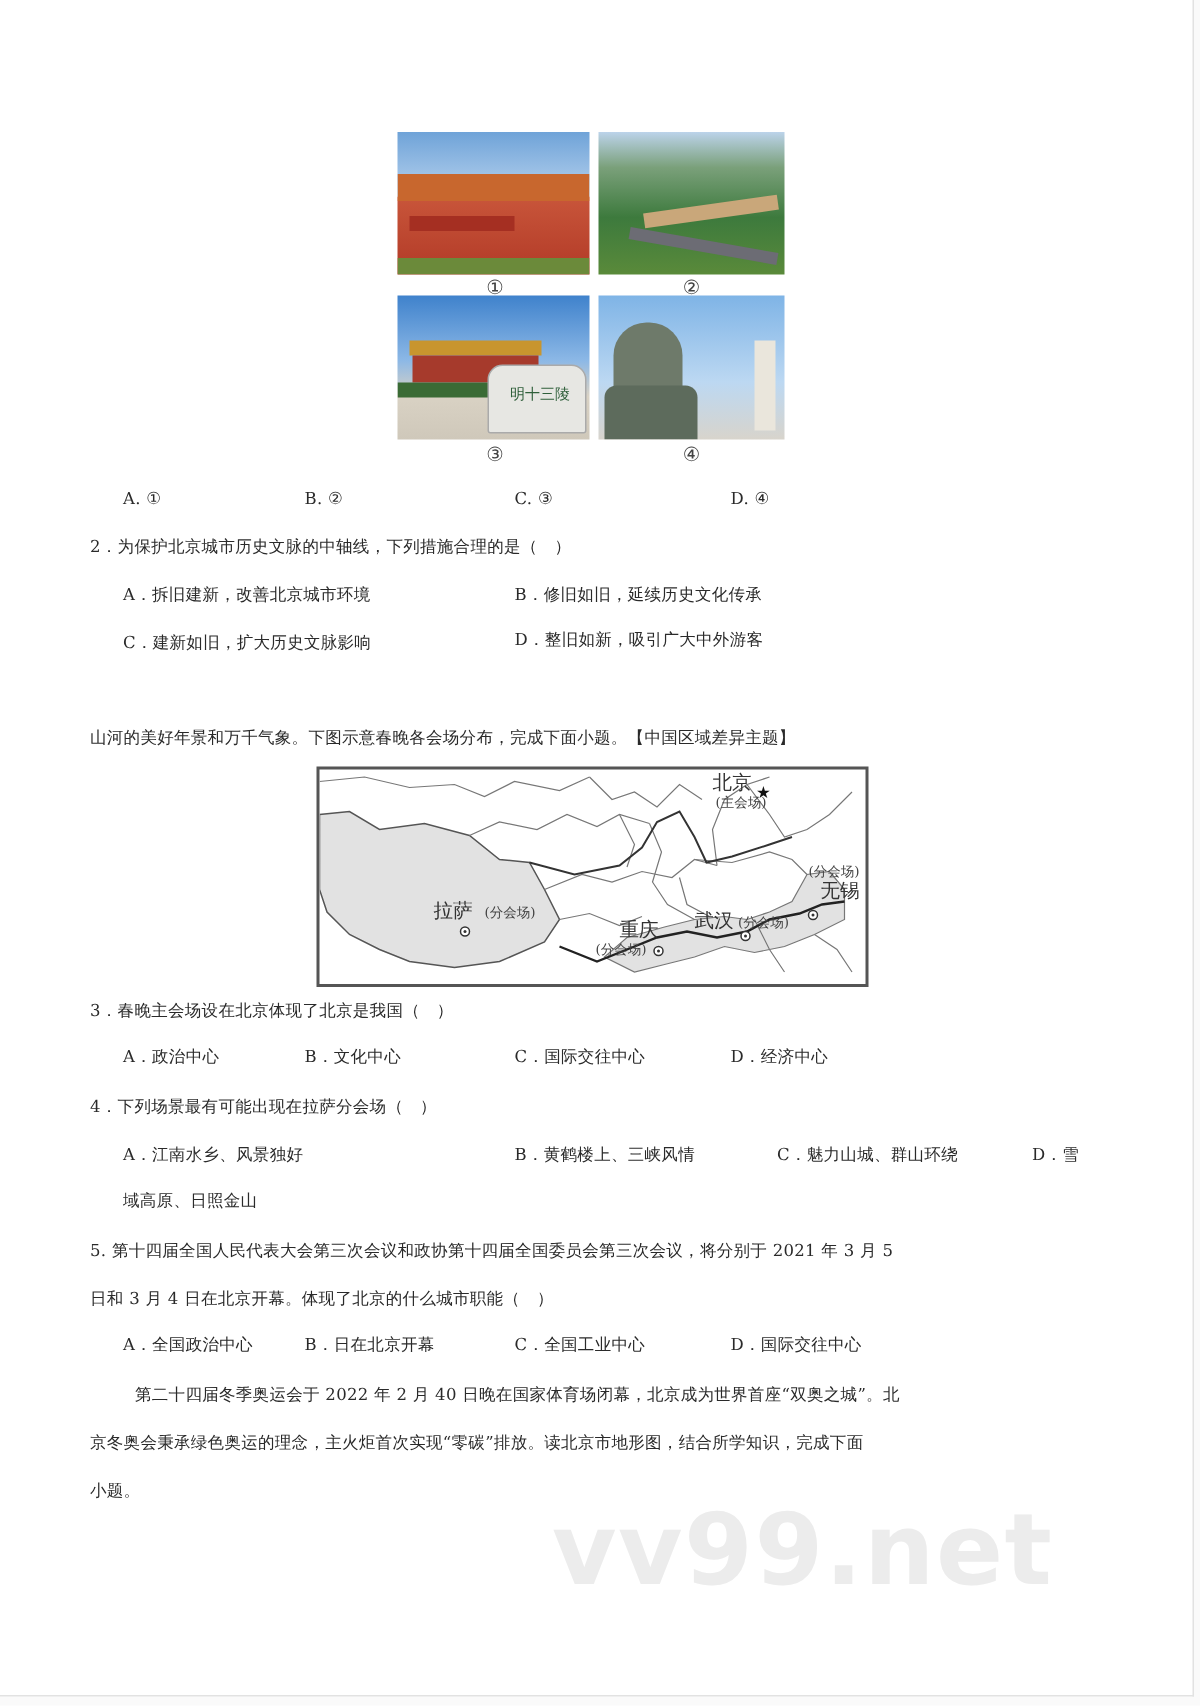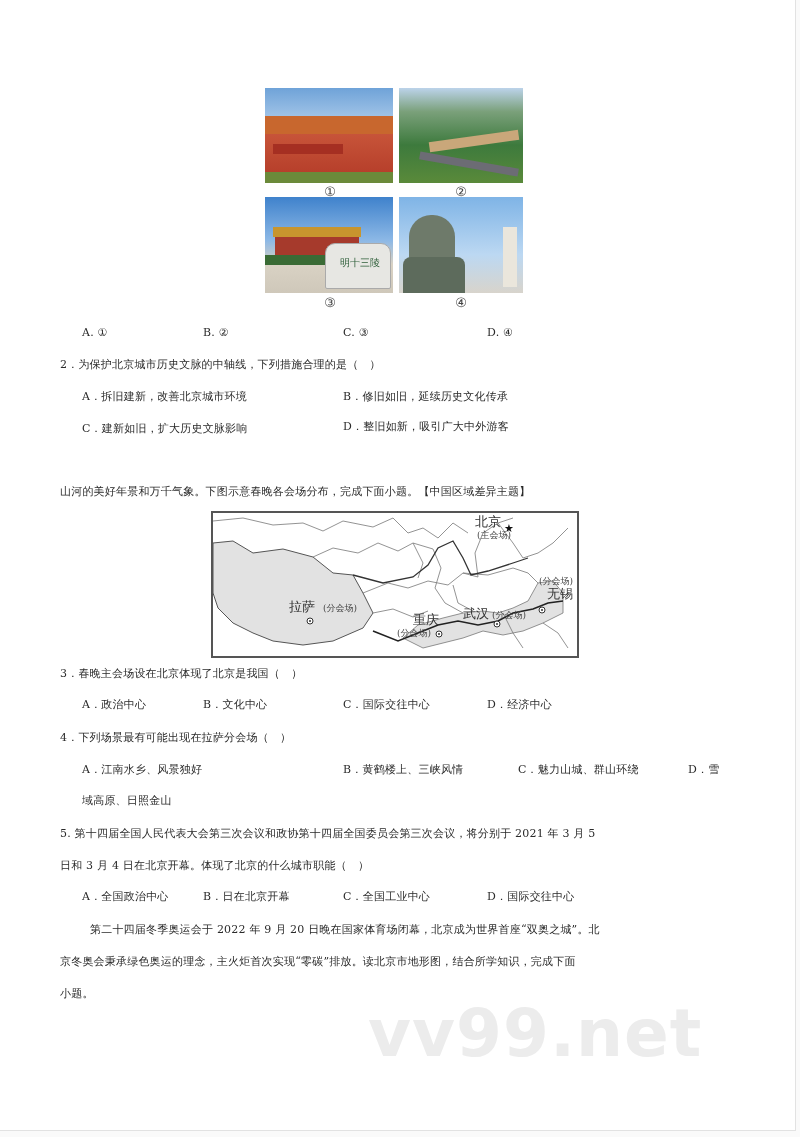--- a/index.html
+++ b/index.html
@@ -138,18 +138,18 @@
   <div class="abs line" style="left:688px; top:760px;"><span>D．</span><span>雪</span></div>
   <div class="abs line" style="left:82px; top:791px;">域高原、日照金山</div>
 
   <div class="abs line" style="left:60px; top:824px;">5. 第十四届全国人民代表大会第三次会议和政协第十四届全国委员会第三次会议，将分别于 2021 年 3 月 5</div>
   <div class="abs line" style="left:60px; top:856px;">日和 3 月 4 日在北京开幕。体现了北京的什么城市职能（　）</div>
   <div class="abs line" style="left:82px; top:887px;"><span>A．</span><span>全国政治中心</span></div>
   <div class="abs line" style="left:203px; top:887px;"><span>B．</span><span>日在北京开幕</span></div>
   <div class="abs line" style="left:343px; top:887px;"><span>C．</span><span>全国工业中心</span></div>
   <div class="abs line" style="left:487px; top:887px;"><span>D．</span><span>国际交往中心</span></div>
 
-  <div class="abs line" style="left:90px; top:920px;">第二十四届冬季奥运会于 2022 年 9 月 20 日晚在国家体育场闭幕，北京成为世界首座“双奥之城”。北</div>
+  <div class="abs line" style="left:90px; top:920px;">第二十四届冬季奥运会于 2022 年 2 月 40 日晚在国家体育场闭幕，北京成为世界首座“双奥之城”。北</div>
   <div class="abs line" style="left:60px; top:952px;">京冬奥会秉承绿色奥运的理念，主火炬首次实现“零碳”排放。读北京市地形图，结合所学知识，完成下面</div>
   <div class="abs line" style="left:60px; top:984px;">小题。</div>
 
   <div class="watermark">vv99.net</div>
 </div>
 
 </body></html>

